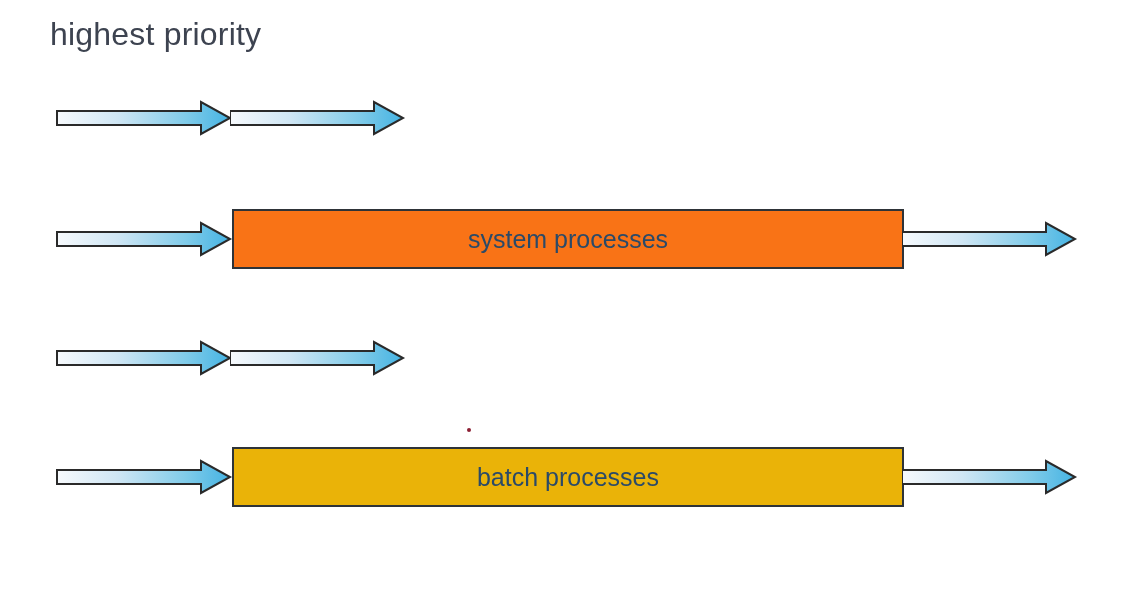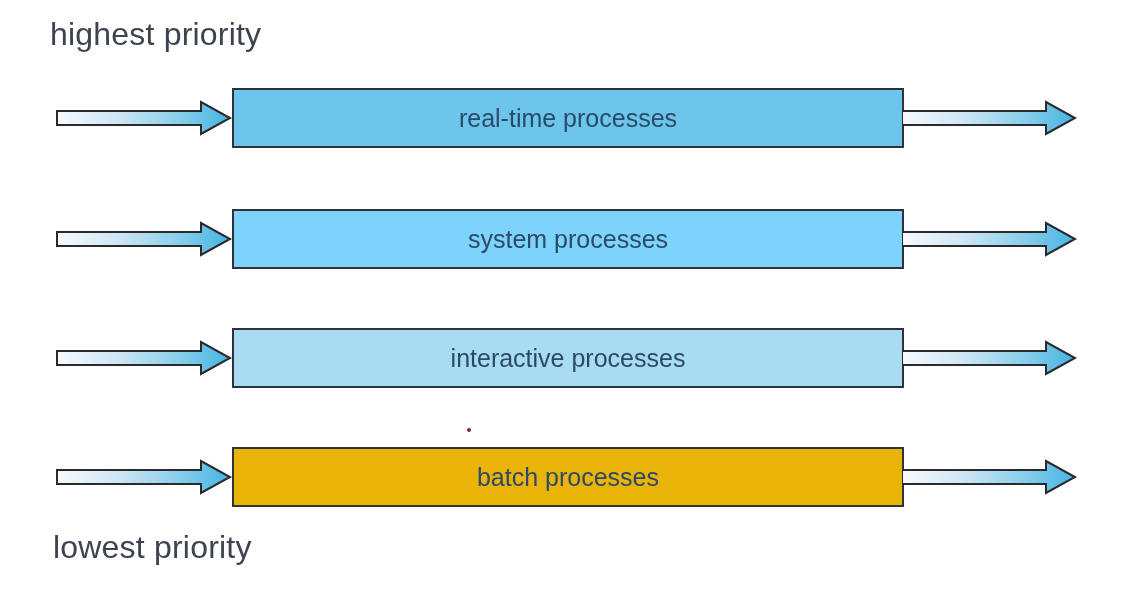--- a/index.html
+++ b/index.html
@@ -82,53 +82,50 @@
       </linearGradient>
     </defs>
   </svg>
 
   <div class="priority-label label-top">highest priority</div>
 
   <div class="queue-row row-0">
     <svg class="arrow-svg arrow-in" width="178" height="40" viewBox="0 0 178 40">
       <polygon points="2,13 146,13 146,4 175,20 146,36 146,27 2,27" fill="url(#arrowGrad)" stroke="#2a2a2a" stroke-width="2" stroke-linejoin="miter"></polygon>
     </svg>
-    <div class="queue-box" style="background-color: rgb(108, 198, 236);">real-time processes</div>
     <svg class="arrow-svg arrow-out" width="176" height="40" viewBox="0 0 176 40">
       <polygon points="0,13 144,13 144,4 173,20 144,36 144,27 0,27" fill="url(#arrowGrad)" stroke="#2a2a2a" stroke-width="2" stroke-linejoin="miter"></polygon>
     </svg>
   </div>
 
   <div class="queue-row row-1">
     <svg class="arrow-svg arrow-in" width="178" height="40" viewBox="0 0 178 40">
       <polygon points="2,13 146,13 146,4 175,20 146,36 146,27 2,27" fill="url(#arrowGrad)" stroke="#2a2a2a" stroke-width="2" stroke-linejoin="miter"></polygon>
     </svg>
-    <div class="queue-box" style="background-color: #7dd3fc;">system processes</div>
+    <div class="queue-box" style="background-color: #f97316;">system processes</div>
     <svg class="arrow-svg arrow-out" width="176" height="40" viewBox="0 0 176 40">
       <polygon points="0,13 144,13 144,4 173,20 144,36 144,27 0,27" fill="url(#arrowGrad)" stroke="#2a2a2a" stroke-width="2" stroke-linejoin="miter"></polygon>
     </svg>
   </div>
 
   <div class="queue-row row-2">
     <svg class="arrow-svg arrow-in" width="178" height="40" viewBox="0 0 178 40">
       <polygon points="2,13 146,13 146,4 175,20 146,36 146,27 2,27" fill="url(#arrowGrad)" stroke="#2a2a2a" stroke-width="2" stroke-linejoin="miter"></polygon>
     </svg>
-    <div class="queue-box" style="background-color: rgb(168, 220, 243);">interactive processes</div>
     <svg class="arrow-svg arrow-out" width="176" height="40" viewBox="0 0 176 40">
       <polygon points="0,13 144,13 144,4 173,20 144,36 144,27 0,27" fill="url(#arrowGrad)" stroke="#2a2a2a" stroke-width="2" stroke-linejoin="miter"></polygon>
     </svg>
   </div>
 
   <div class="artifact-dot"></div>
 
   <div class="queue-row row-3">
     <svg class="arrow-svg arrow-in" width="178" height="40" viewBox="0 0 178 40">
       <polygon points="2,13 146,13 146,4 175,20 146,36 146,27 2,27" fill="url(#arrowGrad)" stroke="#2a2a2a" stroke-width="2" stroke-linejoin="miter"></polygon>
     </svg>
     <div class="queue-box" style="background-color: #eab308;">batch processes</div>
     <svg class="arrow-svg arrow-out" width="176" height="40" viewBox="0 0 176 40">
       <polygon points="0,13 144,13 144,4 173,20 144,36 144,27 0,27" fill="url(#arrowGrad)" stroke="#2a2a2a" stroke-width="2" stroke-linejoin="miter"></polygon>
     </svg>
   </div>
 
-  <div class="priority-label label-bottom">lowest priority</div>
 
 </div>
 
 </body></html>

